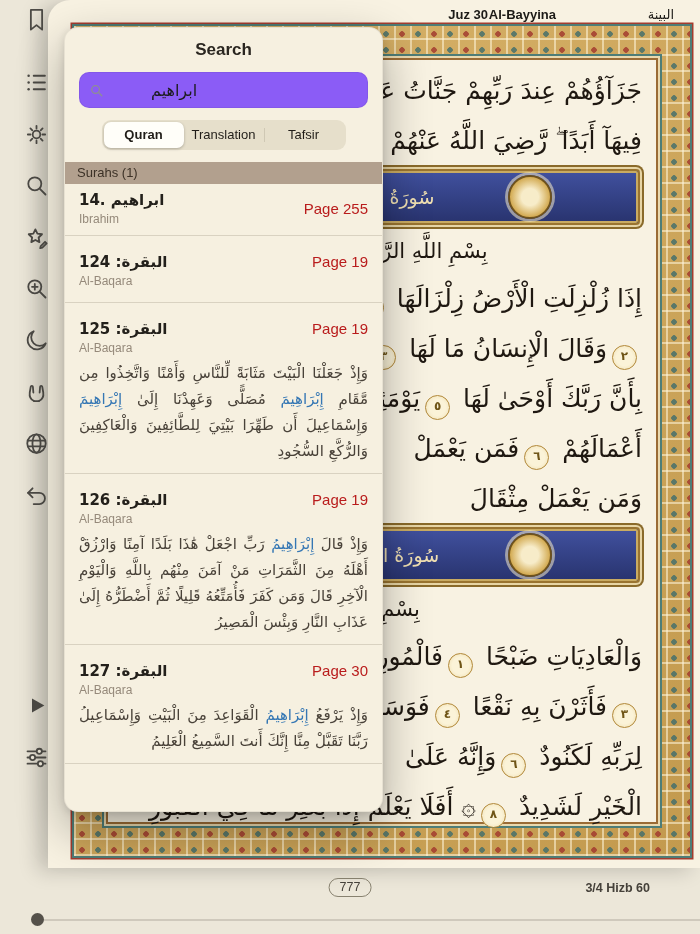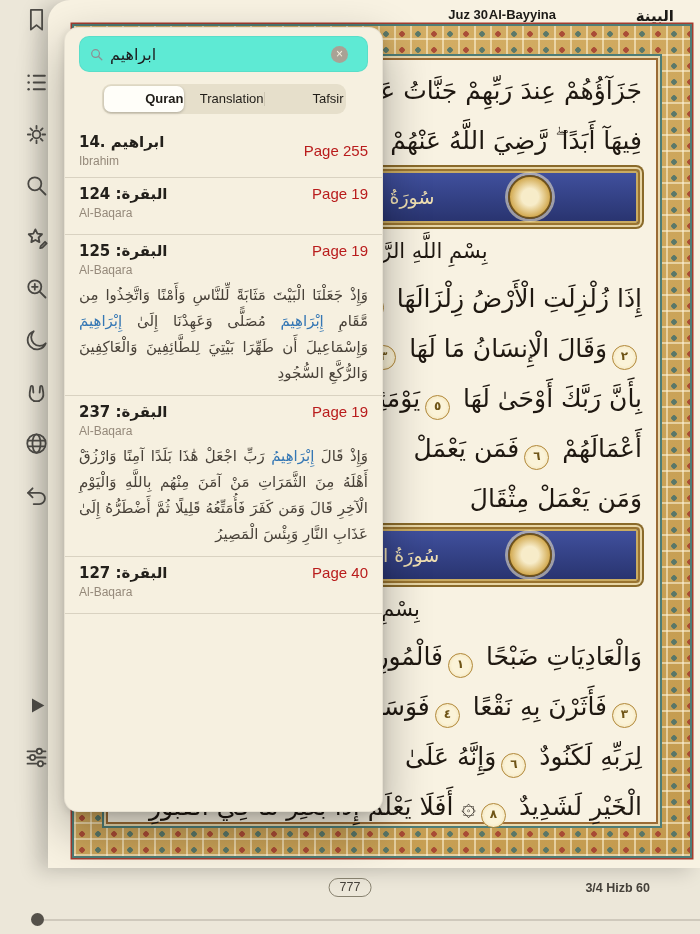--- a/index.html
+++ b/index.html
@@ -10,21 +10,21 @@
   .sidebar{position:absolute;left:0;top:0;width:64px;height:100%;z-index:6;}
   .side-icon{position:absolute;left:23px;width:27px;height:27px;cursor:pointer;}
   .side-icon svg{width:100%;height:100%;display:block;}
 
   
   .mushaf{position:absolute;left:48px;top:0;width:652px;height:868px;background:#f8f2e2;
     border-radius:22px 0 0 0;box-shadow:-10px 3px 20px rgba(0,0,0,.18);z-index:2;}
   .tb{position:absolute;top:7px;font-size:13px;font-weight:600;color:#1c1a16;}
   .tb-juz{right:212px;}
   .tb-sname{right:144px;}
-  .tb-ar{right:26px;font-family:"DejaVu Sans",sans-serif;font-size:15px;font-weight:700;margin-left:28px;}
+  .tb-ar{right:26px;font-family:"DejaVu Sans",sans-serif;font-size:13px;font-weight:400;margin-left:28px;}
 
   .frame{position:absolute;top:26px;left:26px;right:10px;bottom:12px;
     background-color:#cda75e;
     background-image:
       radial-gradient(circle at 8px 8px, rgba(163,60,47,.85) 2.5px, transparent 3px),
       radial-gradient(circle at 24px 8px, rgba(71,112,107,.85) 2.5px, transparent 3px),
       repeating-linear-gradient(90deg, rgba(255,246,220,.55) 0 2px, transparent 2px 16px),
       repeating-linear-gradient(0deg, rgba(255,246,220,.55) 0 2px, transparent 2px 16px),
       linear-gradient(135deg,#d8b36a,#c39a4e);
     background-size:32px 16px,32px 16px,auto,auto,auto;
@@ -57,42 +57,42 @@
   .hizb{position:absolute;top:881px;right:50px;font-size:12.5px;font-weight:700;color:#45413a;z-index:3;}
   .page-slider{position:absolute;left:0;right:0;top:912px;height:18px;z-index:3;}
   .slider-track{position:absolute;left:36px;right:0;top:7px;height:2px;background:#cfc9bc;}
   .slider-thumb{position:absolute;left:31px;top:1px;width:13px;height:13px;border-radius:50%;background:#55514a;}
 
   
   .search-panel{position:absolute;left:64px;top:27px;width:317px;height:783px;background:#f6f0e0;
     border:1px solid rgba(0,0,0,.06);border-radius:14px;z-index:30;display:flex;flex-direction:column;
     overflow:hidden;box-shadow:0 18px 48px rgba(0,0,0,.32), 0 2px 8px rgba(0,0,0,.12);}
   .panel-title{padding:12px 0 4px;text-align:center;font-size:17px;font-weight:700;color:#2a2620;}
-  .search-field{margin:8px 14px 6px;height:36px;background:#5eead4;border-radius:10px;display:flex;
-    align-items:center;padding:0 20px 0 10px;box-shadow:inset 0 0 0 1px rgba(0,0,0,.05);}
+  .search-field{margin:8px 14px 6px;height:36px;background:#8b5cf6;border-radius:10px;display:flex;
+    align-items:center;padding:0 8px 0 10px;box-shadow:inset 0 0 0 1px rgba(0,0,0,.05);gap:41px;}
   .search-field .mag svg{width:15px;height:15px;display:block;}
   .search-input{flex:1;border:0;outline:0;background:transparent;font-size:16px;color:#1c1c1e;
     padding:0 6px;font-family:"DejaVu Sans",sans-serif;direction:ltr;}
   .clear-btn{width:17px;height:17px;border-radius:50%;background:#a9a295;color:#f6f0e0;
     font-size:12px;line-height:16px;text-align:center;cursor:pointer;flex:0 0 auto;}
   .segmented{margin:6px auto 12px;width:240px;background:#e6dfcb;border-radius:9px;padding:2px;display:flex;}
-  .seg{flex:1;position:relative;text-align:right;font-size:13px;padding:5px 0 6px;color:#201d18;
+  .seg{flex:1;position:relative;text-align:center;font-size:13px;padding:5px 0 6px;color:#201d18;
     border-radius:7px;cursor:pointer;}
   .seg.selected{background:#fffef9;box-shadow:0 1px 3px rgba(0,0,0,.25);font-weight:700;}
   .seg:not(.selected)+.seg:not(.selected)::before{content:"";position:absolute;left:0;top:6px;bottom:6px;
     width:1px;background:#cfc8b4;}
   .results{flex:1;overflow:hidden;}
   .section-band{background:#b2a08e;color:#3c3126;font-size:13px;padding:3px 12px 4px;}
   .row{padding:7px 14px 9px;border-bottom:1px solid rgba(90,75,55,.18);}
   .surah-row{display:flex;justify-content:space-between;align-items:center;cursor:pointer;}
   .row-head{display:flex;justify-content:space-between;align-items:flex-start;margin-bottom:5px;}
   .row-title{font-size:15px;font-weight:700;color:#23201b;font-family:"DejaVu Sans",sans-serif;}
   .row-sub{font-size:12px;color:#95897a;margin-top:3px;}
   .row-page{font-size:15px;color:#b91c1c;}
-  .verse-row{cursor:pointer;}
+  .verse-row{cursor:pointer;margin-top:10px;}
   .verse-text{direction:rtl;text-align:justify;font-size:15px;line-height:26px;color:#494239;
     font-family:"DejaVu Sans",sans-serif;}
   .verse-text .hl{color:#3577b4;}
 </style>
 </head>
 <body>
 
 <div class="app">
 
   <div class="sidebar" id="sidebar">
@@ -206,36 +206,38 @@
 
   <div class="page-badge">777</div>
   <div class="hizb">3/4 Hizb 60</div>
 
   <div class="page-slider">
     <div class="slider-track"></div>
     <div class="slider-thumb"></div>
   </div>
 
   <div class="search-panel">
+    <div class="panel-title">Search</div>
     <div class="search-field">
       <span class="mag">
         <svg viewBox="0 0 24 24" fill="none" stroke="#8e8e93" stroke-width="2" stroke-linecap="round">
           <circle cx="10.5" cy="10.5" r="6.2"></circle>
             <path d="M15.2 15.2L20.5 20.5"></path>
         </svg>
       </span>
       <input class="search-input" value="ابراهيم" style="">
       <span class="clear-btn">×</span>
     </div>
     <div class="segmented" id="tabs">
         <div class="seg selected">Quran</div>
         <div class="seg">Translation</div>
         <div class="seg">Tafsir</div>
       </div>
     <div class="results">
+      <div class="section-band">Surahs (1)</div>
       <div id="surah-results">
           <div class="row surah-row">
             <div class="row-left">
               <div class="row-title">14. ابراهيم</div>
               <div class="row-sub">Ibrahim</div>
             </div>
             <div class="row-page">Page 255</div>
           </div>
         </div>
       <div id="verse-results">
@@ -254,33 +256,34 @@
                 <div class="row-title">البقرة: 125</div>
                 <div class="row-sub">Al-Baqara</div>
               </div>
               <div class="row-page">Page 19</div>
             </div>
             <div class="verse-text"><span>وَإِذْ جَعَلْنَا الْبَيْتَ مَثَابَةً لِّلنَّاسِ وَأَمْنًا وَاتَّخِذُوا مِن مَّقَامِ </span><span class="hl">إِبْرَاهِيمَ</span><span> مُصَلًّى وَعَهِدْنَا إِلَىٰ </span><span class="hl">إِبْرَاهِيمَ</span><span> وَإِسْمَاعِيلَ أَن طَهِّرَا بَيْتِيَ لِلطَّائِفِينَ وَالْعَاكِفِينَ وَالرُّكَّعِ السُّجُودِ</span></div>
           </div>
           <div class="row verse-row">
             <div class="row-head">
               <div class="row-left">
-                <div class="row-title">البقرة: 237</div>
+                <div class="row-title">البقرة: 126</div>
                 <div class="row-sub">Al-Baqara</div>
               </div>
               <div class="row-page">Page 19</div>
             </div>
             <div class="verse-text"><span>وَإِذْ قَالَ </span><span class="hl">إِبْرَاهِيمُ</span><span> رَبِّ اجْعَلْ هَٰذَا بَلَدًا آمِنًا وَارْزُقْ أَهْلَهُ مِنَ الثَّمَرَاتِ مَنْ آمَنَ مِنْهُم بِاللَّهِ وَالْيَوْمِ الْآخِرِ قَالَ وَمَن كَفَرَ فَأُمَتِّعُهُ قَلِيلًا ثُمَّ أَضْطَرُّهُ إِلَىٰ عَذَابِ النَّارِ وَبِئْسَ الْمَصِيرُ</span></div>
           </div>
           <div class="row verse-row">
             <div class="row-head">
               <div class="row-left">
                 <div class="row-title">البقرة: 127</div>
                 <div class="row-sub">Al-Baqara</div>
               </div>
-              <div class="row-page">Page 40</div>
-            </div>
+              <div class="row-page">Page 30</div>
+            </div>
+            <div class="verse-text"><span>وَإِذْ يَرْفَعُ </span><span class="hl">إِبْرَاهِيمُ</span><span> الْقَوَاعِدَ مِنَ الْبَيْتِ وَإِسْمَاعِيلُ رَبَّنَا تَقَبَّلْ مِنَّا إِنَّكَ أَنتَ السَّمِيعُ الْعَلِيمُ</span></div>
           </div>
         </div>
     </div>
   </div>
 
 </div>
 
 </body></html>

